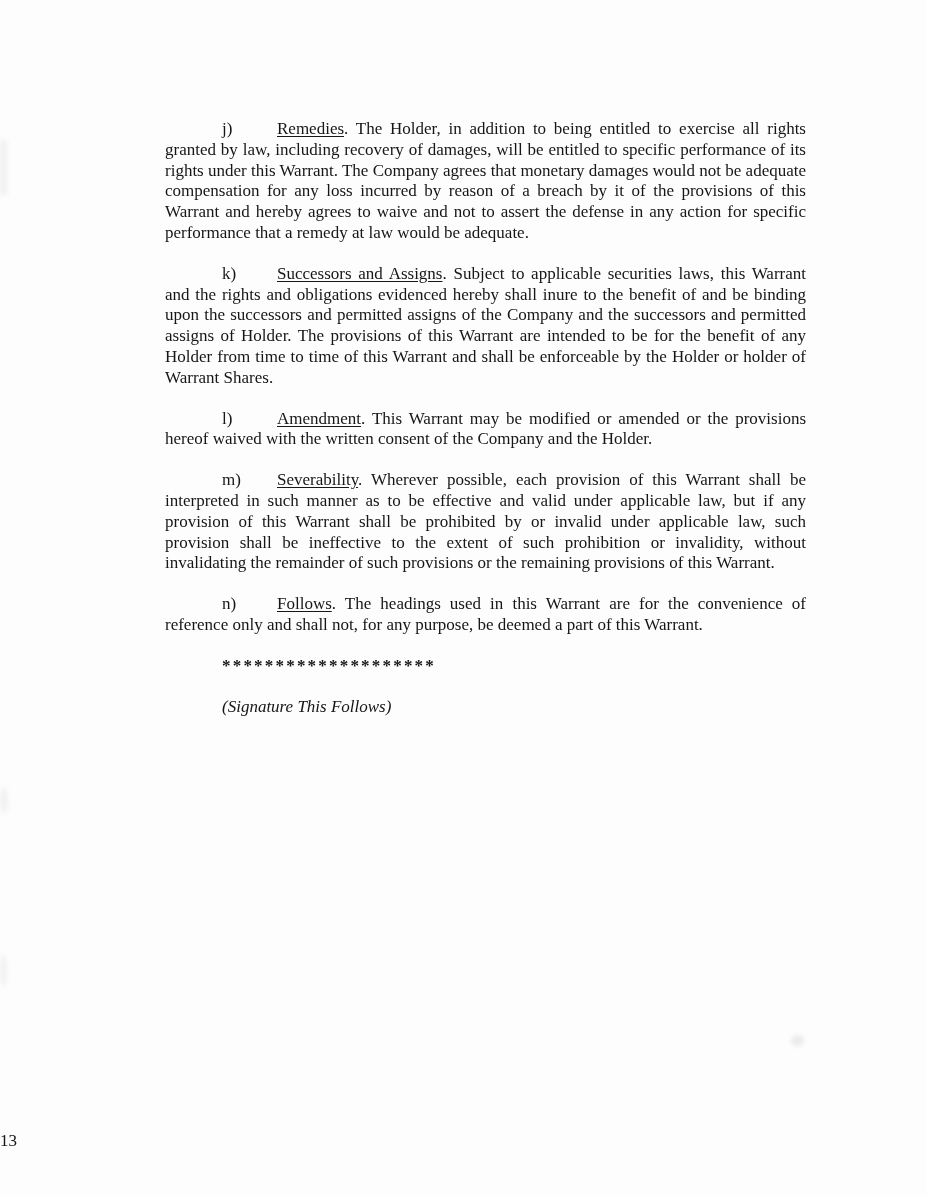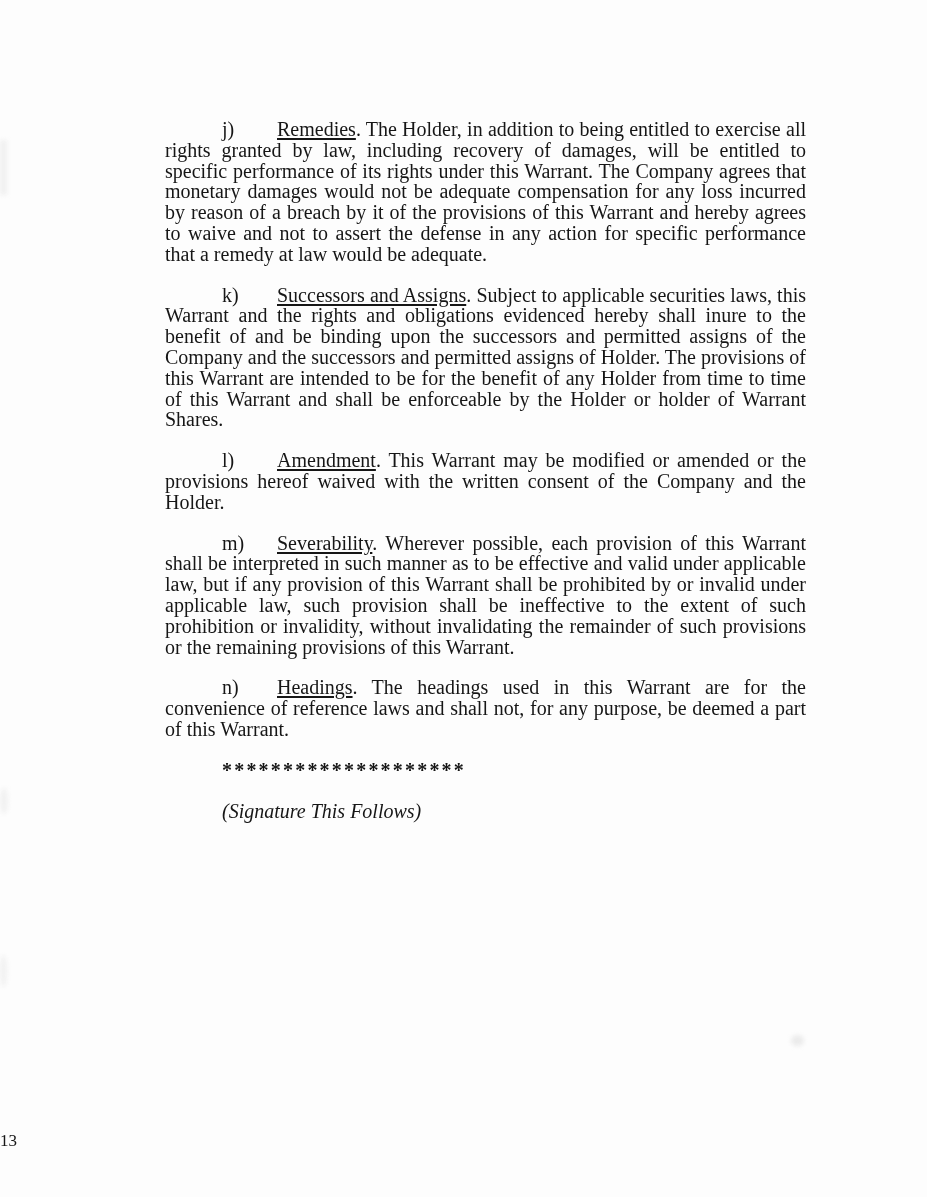--- a/index.html
+++ b/index.html
@@ -17,21 +17,21 @@
     color: #161616;
   }
   .content {
     position: absolute;
     left: 165px;
     top: 119px;
     width: 657px;
   }
   p.para {
     margin: 0 16px 20px 0;
-    font-size: 20px;
+    font-size: 17px;
     line-height: 20.8px;
     text-align: justify;
     text-align-last: left;
     text-indent: 57px;
   }
   .plabel {
     display: inline-block;
     width: 55px;
     text-indent: 0;
   }
@@ -86,21 +86,21 @@
   <div class="content">
 
     <p class="para"><span class="plabel">j)</span><span class="pheading">Remedies</span><span class="psep">.</span> <span class="ptext">The Holder, in addition to being entitled to exercise all rights granted by law, including recovery of damages, will be entitled to specific performance of its rights under this Warrant.  The Company agrees that monetary damages would not be adequate compensation for any loss incurred by reason of a breach by it of the provisions of this Warrant and hereby agrees to waive and not to assert the defense in any action for specific performance that a remedy at law would be adequate.</span></p>
 
     <p class="para"><span class="plabel">k)</span><span class="pheading">Successors and Assigns</span><span class="psep">.</span> <span class="ptext">Subject to applicable securities laws, this Warrant and the rights and obligations evidenced hereby shall inure to the benefit of and be binding upon the successors and permitted assigns of the Company and the successors and permitted assigns of Holder.  The provisions of this Warrant are intended to be for the benefit of any Holder from time to time of this Warrant and shall be enforceable by the Holder or holder of Warrant Shares.</span></p>
 
     <p class="para"><span class="plabel">l)</span><span class="pheading">Amendment</span><span class="psep">.</span> <span class="ptext">This Warrant may be modified or amended or the provisions hereof waived with the written consent of the Company and the Holder.</span></p>
 
     <p class="para"><span class="plabel">m)</span><span class="pheading">Severability</span><span class="psep">.</span> <span class="ptext">Wherever possible, each provision of this Warrant shall be interpreted in such manner as to be effective and valid under applicable law, but if any provision of this Warrant shall be prohibited by or invalid under applicable law, such provision shall be ineffective to the extent of such prohibition or invalidity, without invalidating the remainder of such provisions or the remaining provisions of this Warrant.</span></p>
 
-    <p class="para"><span class="plabel">n)</span><span class="pheading">Headings</span><span class="psep">.</span> <span class="ptext">The headings used in this Warrant are for the convenience of reference laws and shall not, for any purpose, be deemed a part of this Warrant.</span></p>
+    <p class="para"><span class="plabel">n)</span><span class="pheading">Follows</span><span class="psep">.</span> <span class="ptext">The headings used in this Warrant are for the convenience of reference only and shall not, for any purpose, be deemed a part of this Warrant.</span></p>
 
     <p class="para divider">********************</p>
 
     <p class="para signature-note">(Signature This Follows)</p>
 
   </div>
 
   <div class="page-number">13</div>
 
 </div>

